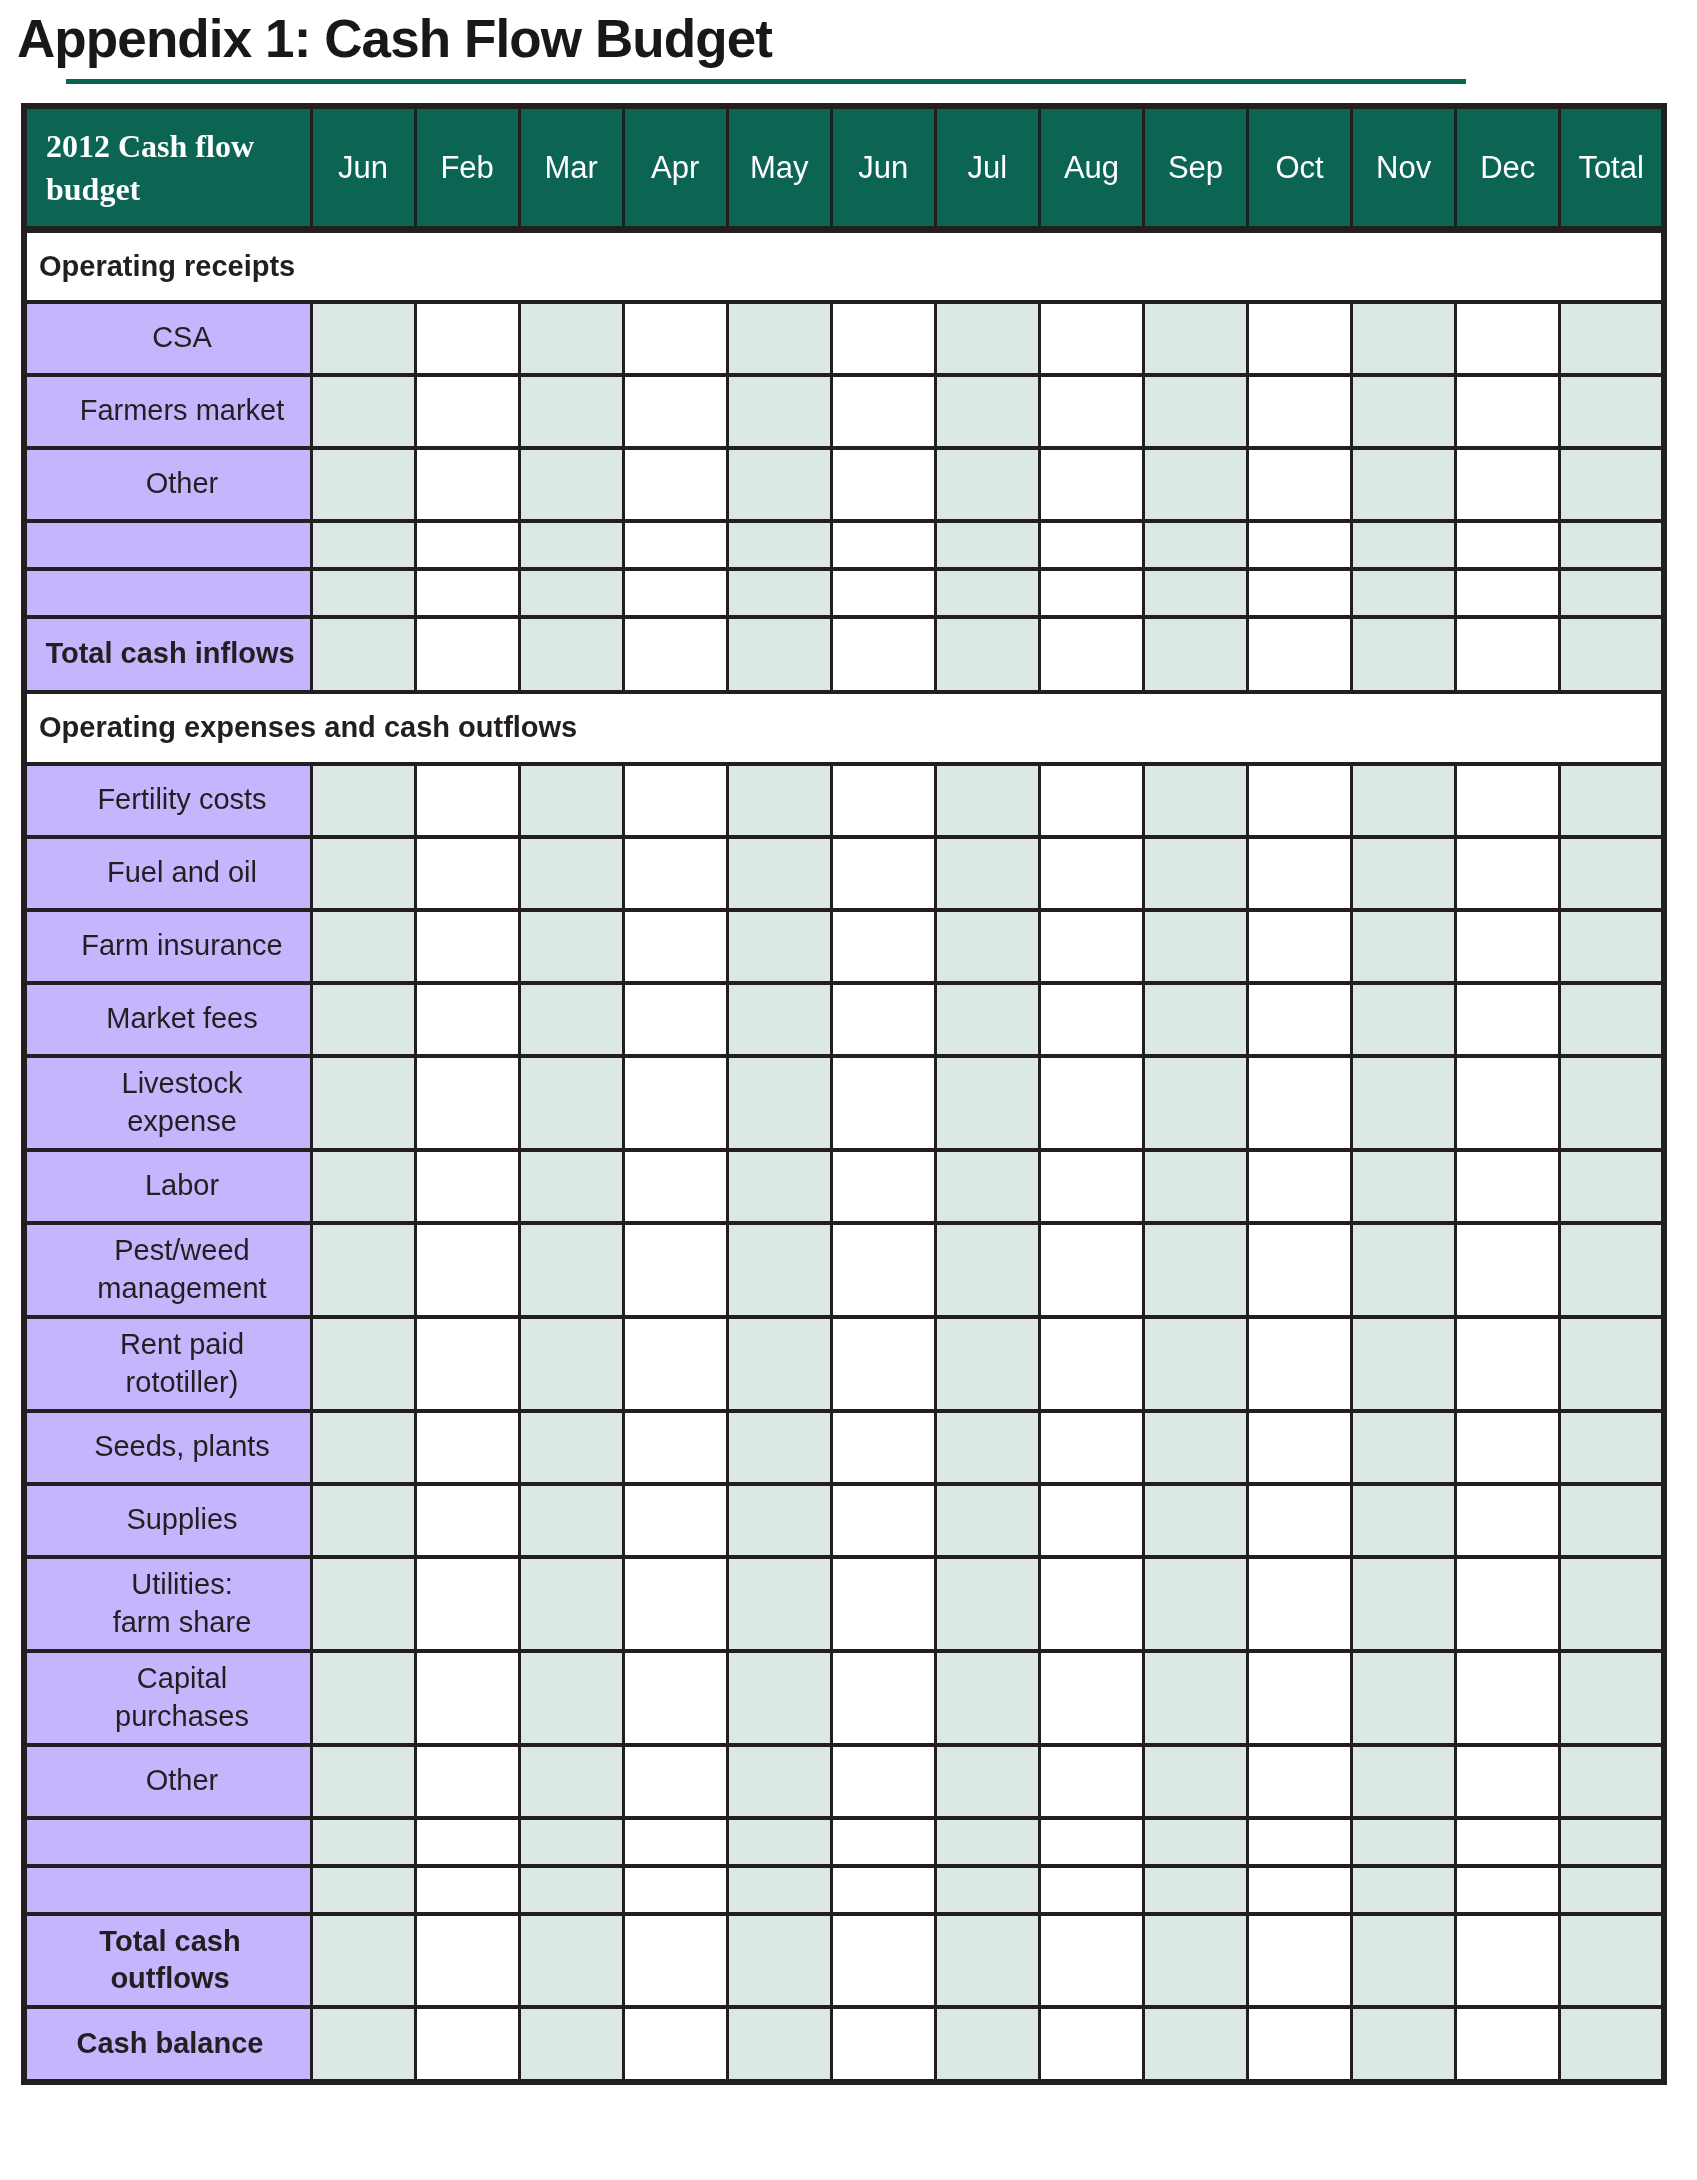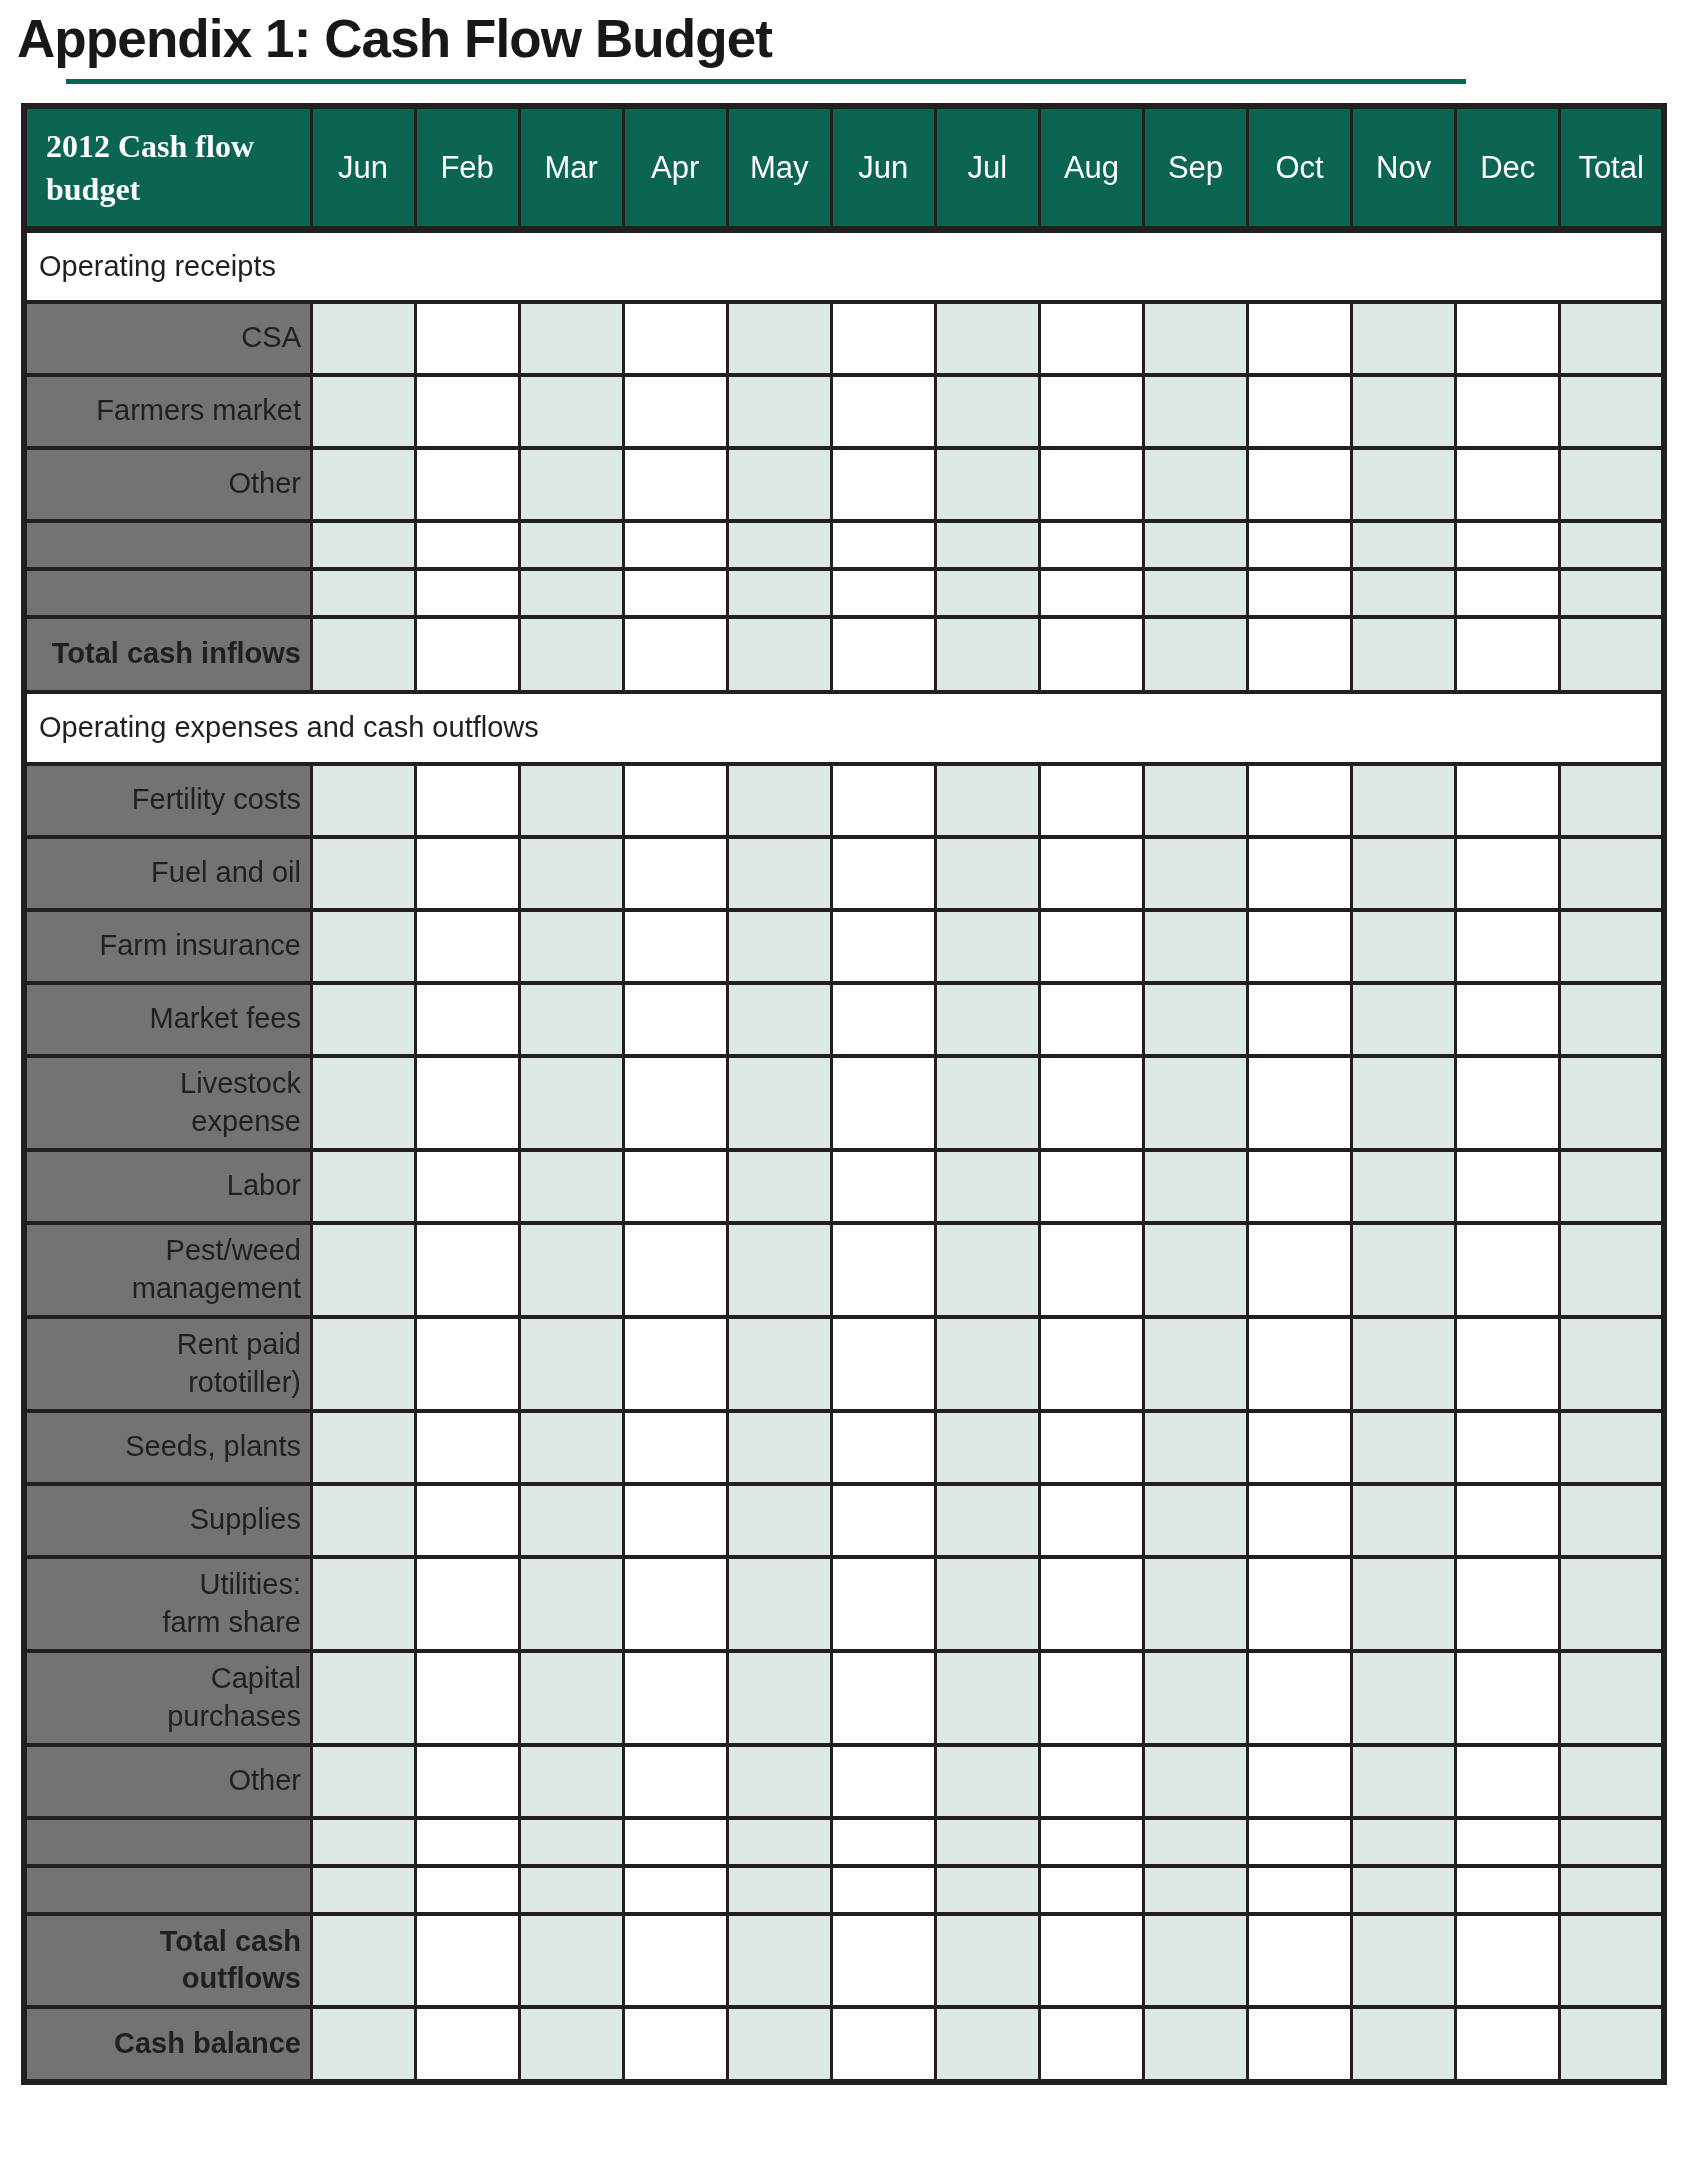--- a/index.html
+++ b/index.html
@@ -64,37 +64,37 @@
     font-size:32px;
     line-height:1.32;
     padding:8.5px 15.3px 8.5px 19px;
     white-space:pre-line;
     font-family:Liberation Serif, serif;
   }
   tbody td{background:#ffffff;}
   tbody tr.gridrow td:nth-child(2n){background:var(--shaded);}
   tr.section{height:72px;}
   td.section-label{
-    font-weight:400;
+    font-weight:700;
     font-size:29px;
     text-align:left;
     padding:6.8px 12px;
     background:#ffffff;
   }
   tr.item{height:73px;}
   tr.tall{height:94px;}
   tr.empty{height:48px;}
   tr.total{height:75px;}
   td.label{
-    text-align:right;
+    text-align:center;
     font-size:29px;
     line-height:1.3;
     padding:6.8px 8.5px 6.8px 36px;
     white-space:pre-line;
-    background:#737373;
+    background:#c4b5fd;
   }
   tr.total td.label{
     font-weight:700;
     padding-left:12px;
   }
 </style>
 </head>
 <body>
 
 <div class="page">

